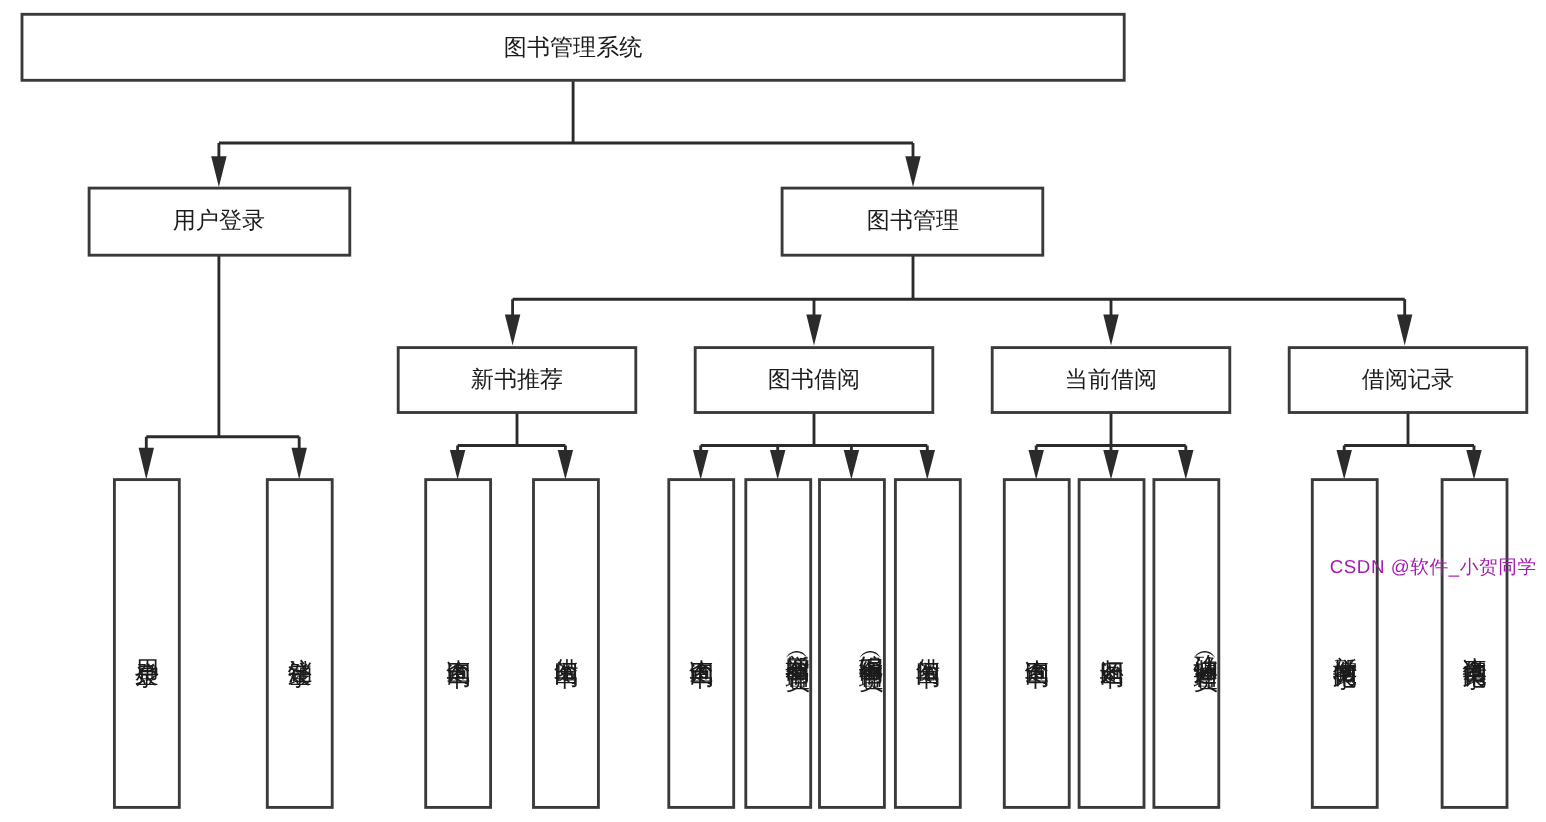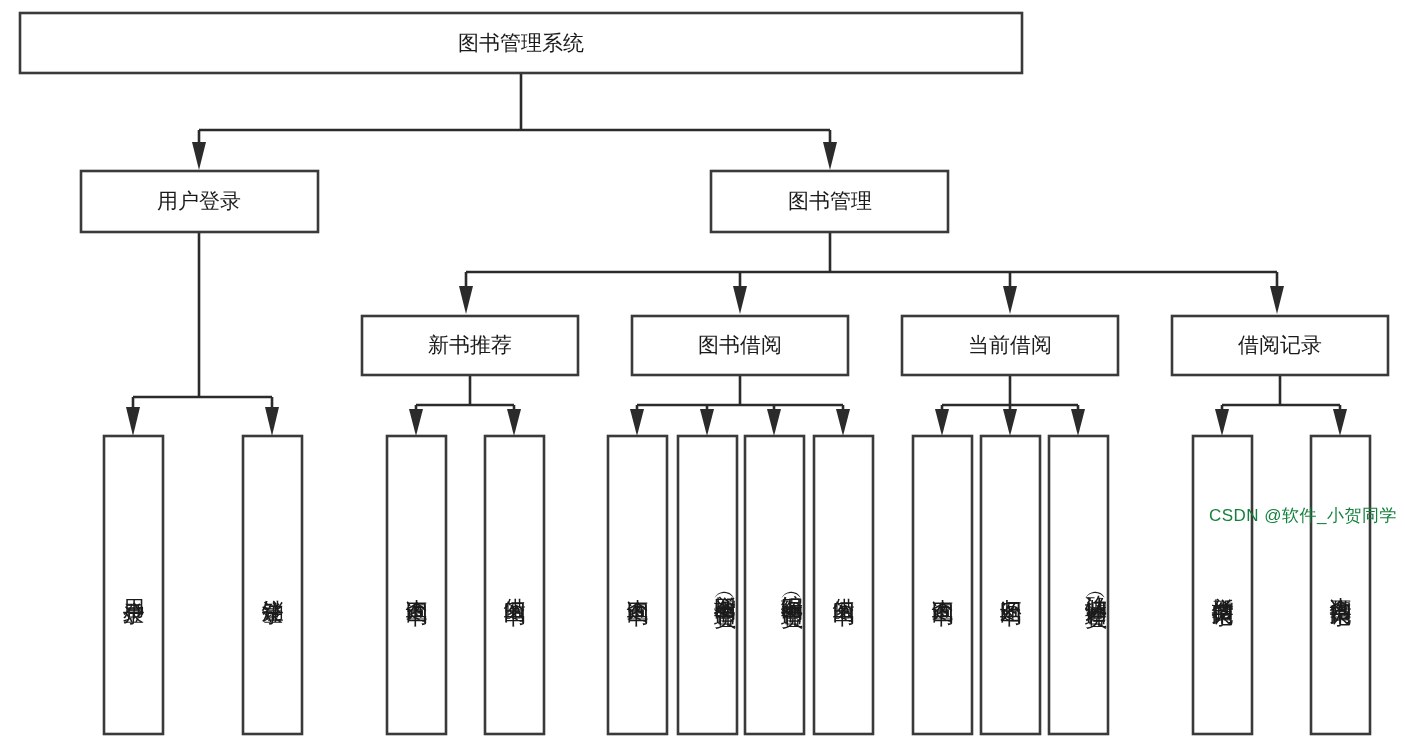--- a/index.html
+++ b/index.html
@@ -65,21 +65,21 @@
   }
   .leaf-label.centered {
     align-items: center;
   }
   .watermark {
     position: absolute;
     right: 8px;
     bottom: 6px;
     font-family: "Liberation Sans", "DejaVu Sans", sans-serif;
     font-size: 17px;
-    color: #15803d;
+    color: #a21caf;
     letter-spacing: 0.5px;
     white-space: nowrap;
     text-align: center;
   }
 </style>
 </head>
 <body>
 
 <div id="diagram-root">
 

